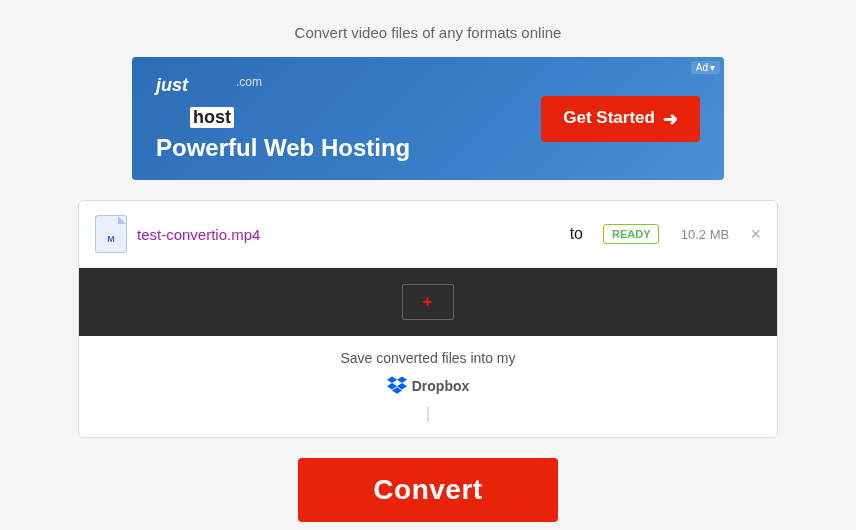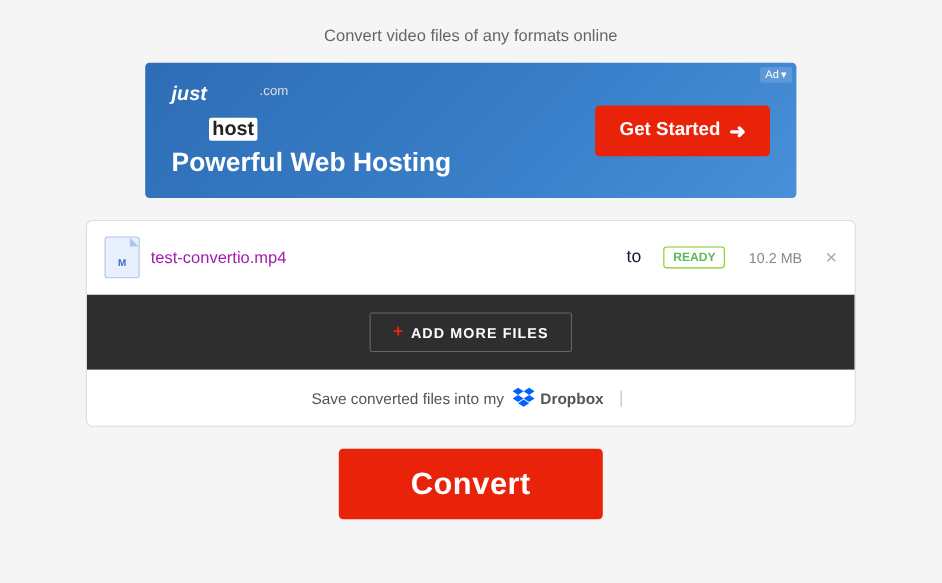--- a/index.html
+++ b/index.html
@@ -242,20 +242,21 @@
       font-weight: bold;
     }
 
     
     .save-row {
       display: flex;
       align-items: center;
       justify-content: center;
       padding: 14px 16px;
       gap: 8px;
+      flex-direction: column;
     }
     .save-text {
       font-size: 14px;
       color: #555;
     }
     .save-service {
       display: flex;
       align-items: center;
       gap: 5px;
       cursor: pointer;
@@ -271,21 +272,21 @@
 
     
     .convert-btn {
       background: #e8230a;
       color: #fff;
       font-size: 28px;
       font-weight: bold;
       border: none;
       border-radius: 4px;
       padding: 16px 0;
-      width: 240px;
+      width: 260px;
       cursor: pointer;
       text-align: center;
       letter-spacing: 0.5px;
     }
   </style>
 </head>
 <body>
 
 <div class="header">
   <div class="header-subtitle">Convert video files of any formats online</div>
@@ -319,21 +320,20 @@
     <span class="file-name">test-convertio.mp4</span>
     <span class="to-label">to</span>
     <span class="ready-badge">READY</span>
     <span class="file-size">10.2 MB</span>
     <button class="close-btn">×</button>
   </div>
 
   <div class="add-files-bar">
     <button class="add-files-btn">
       <span class="add-files-plus">+</span>
-      <span>ADD MORE FILES</span>
     </button>
   </div>
 
   <div class="save-row">
     <span class="save-text">Save converted files into my</span>
     <div class="save-service">
 
       <span>
         <svg width="20" height="20" viewBox="0 0 40 40" fill="none" xmlns="http://www.w3.org/2000/svg">
           <path d="M10 5L20 11.5L10 18L0 11.5L10 5Z" fill="#0061FF"></path>

